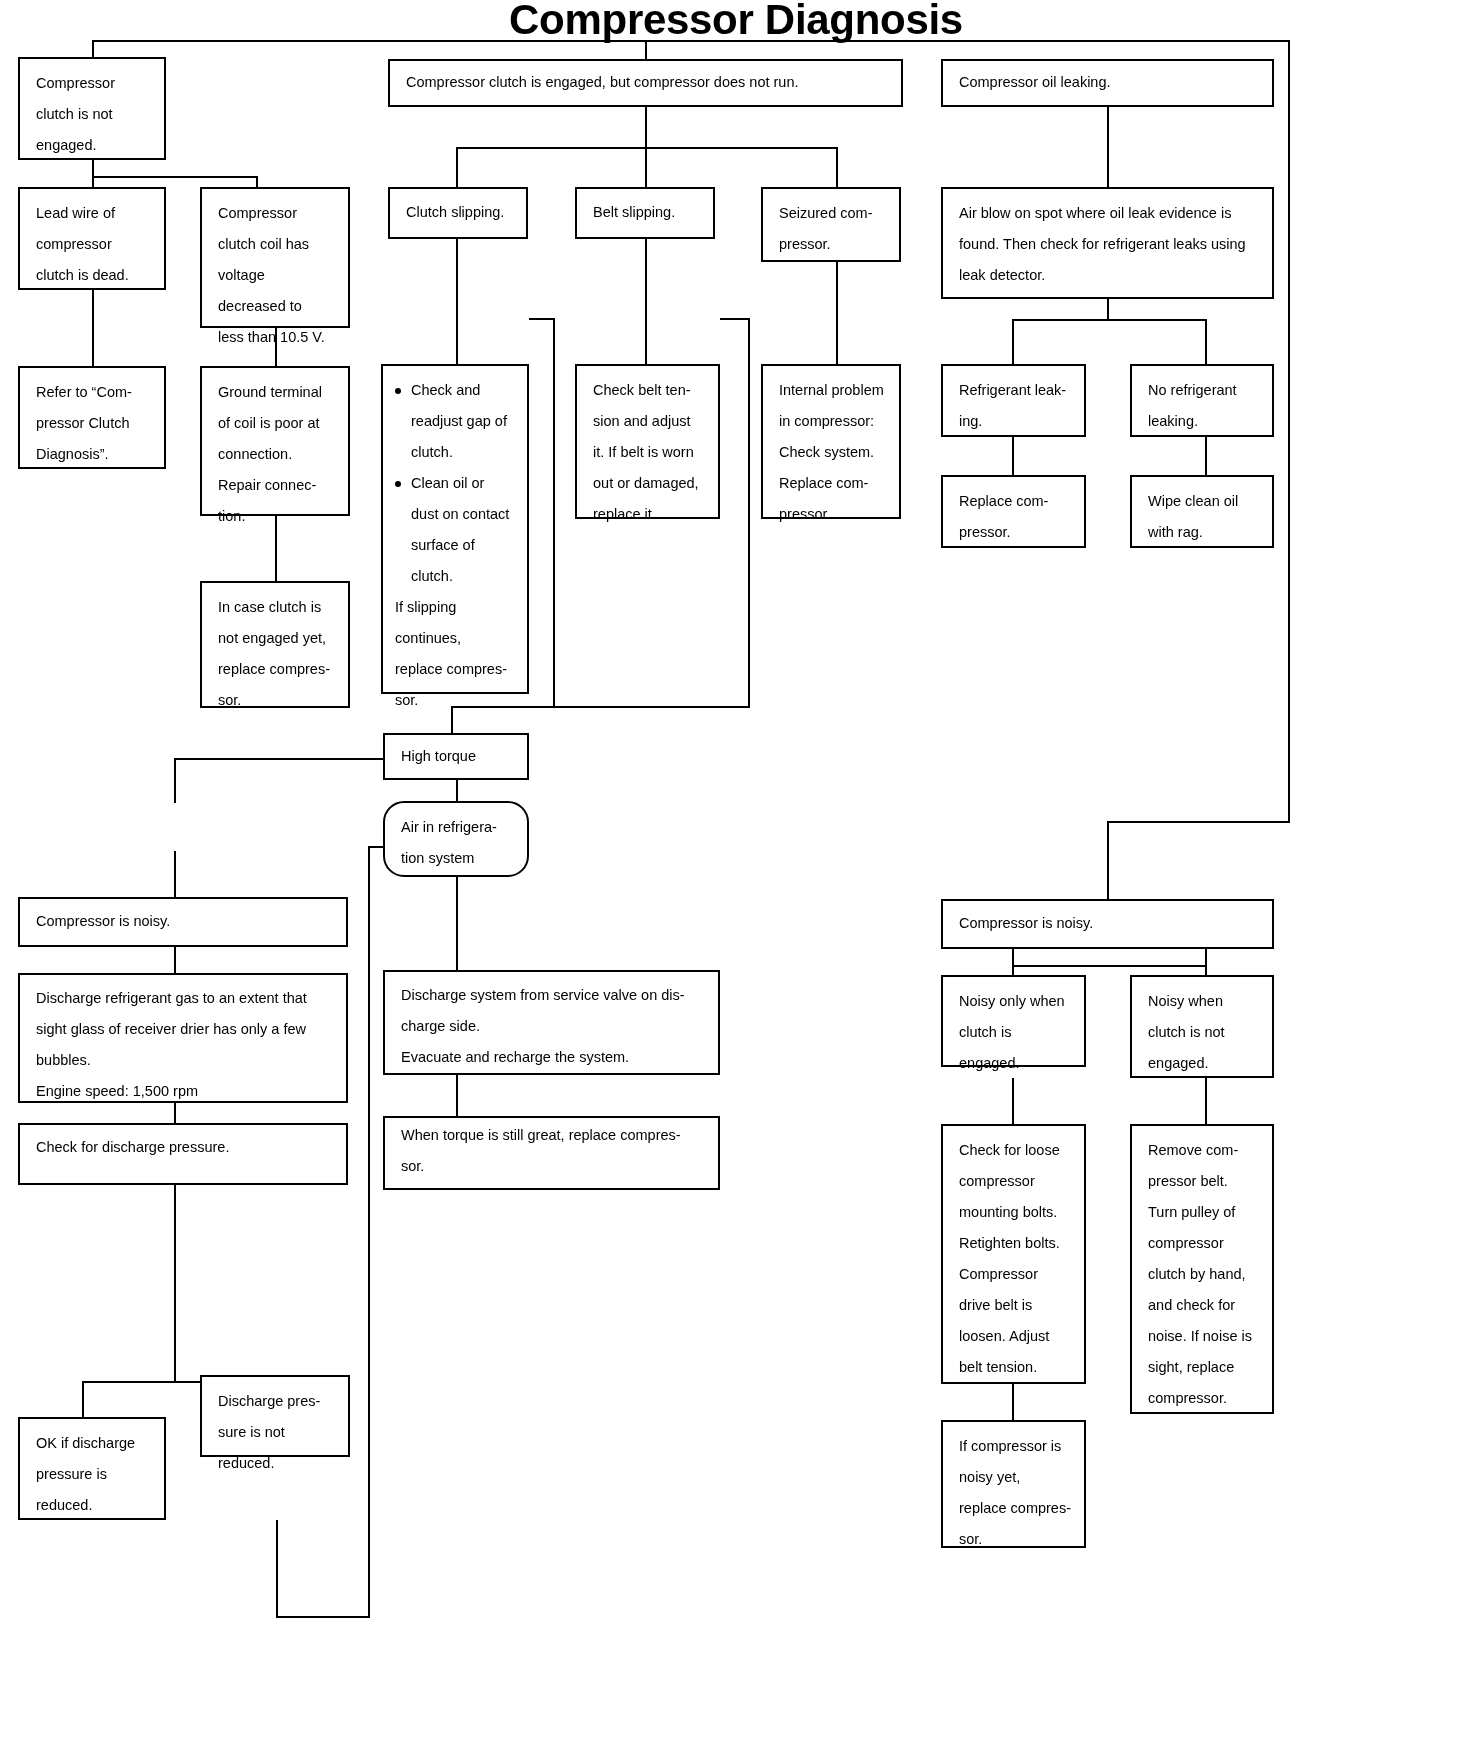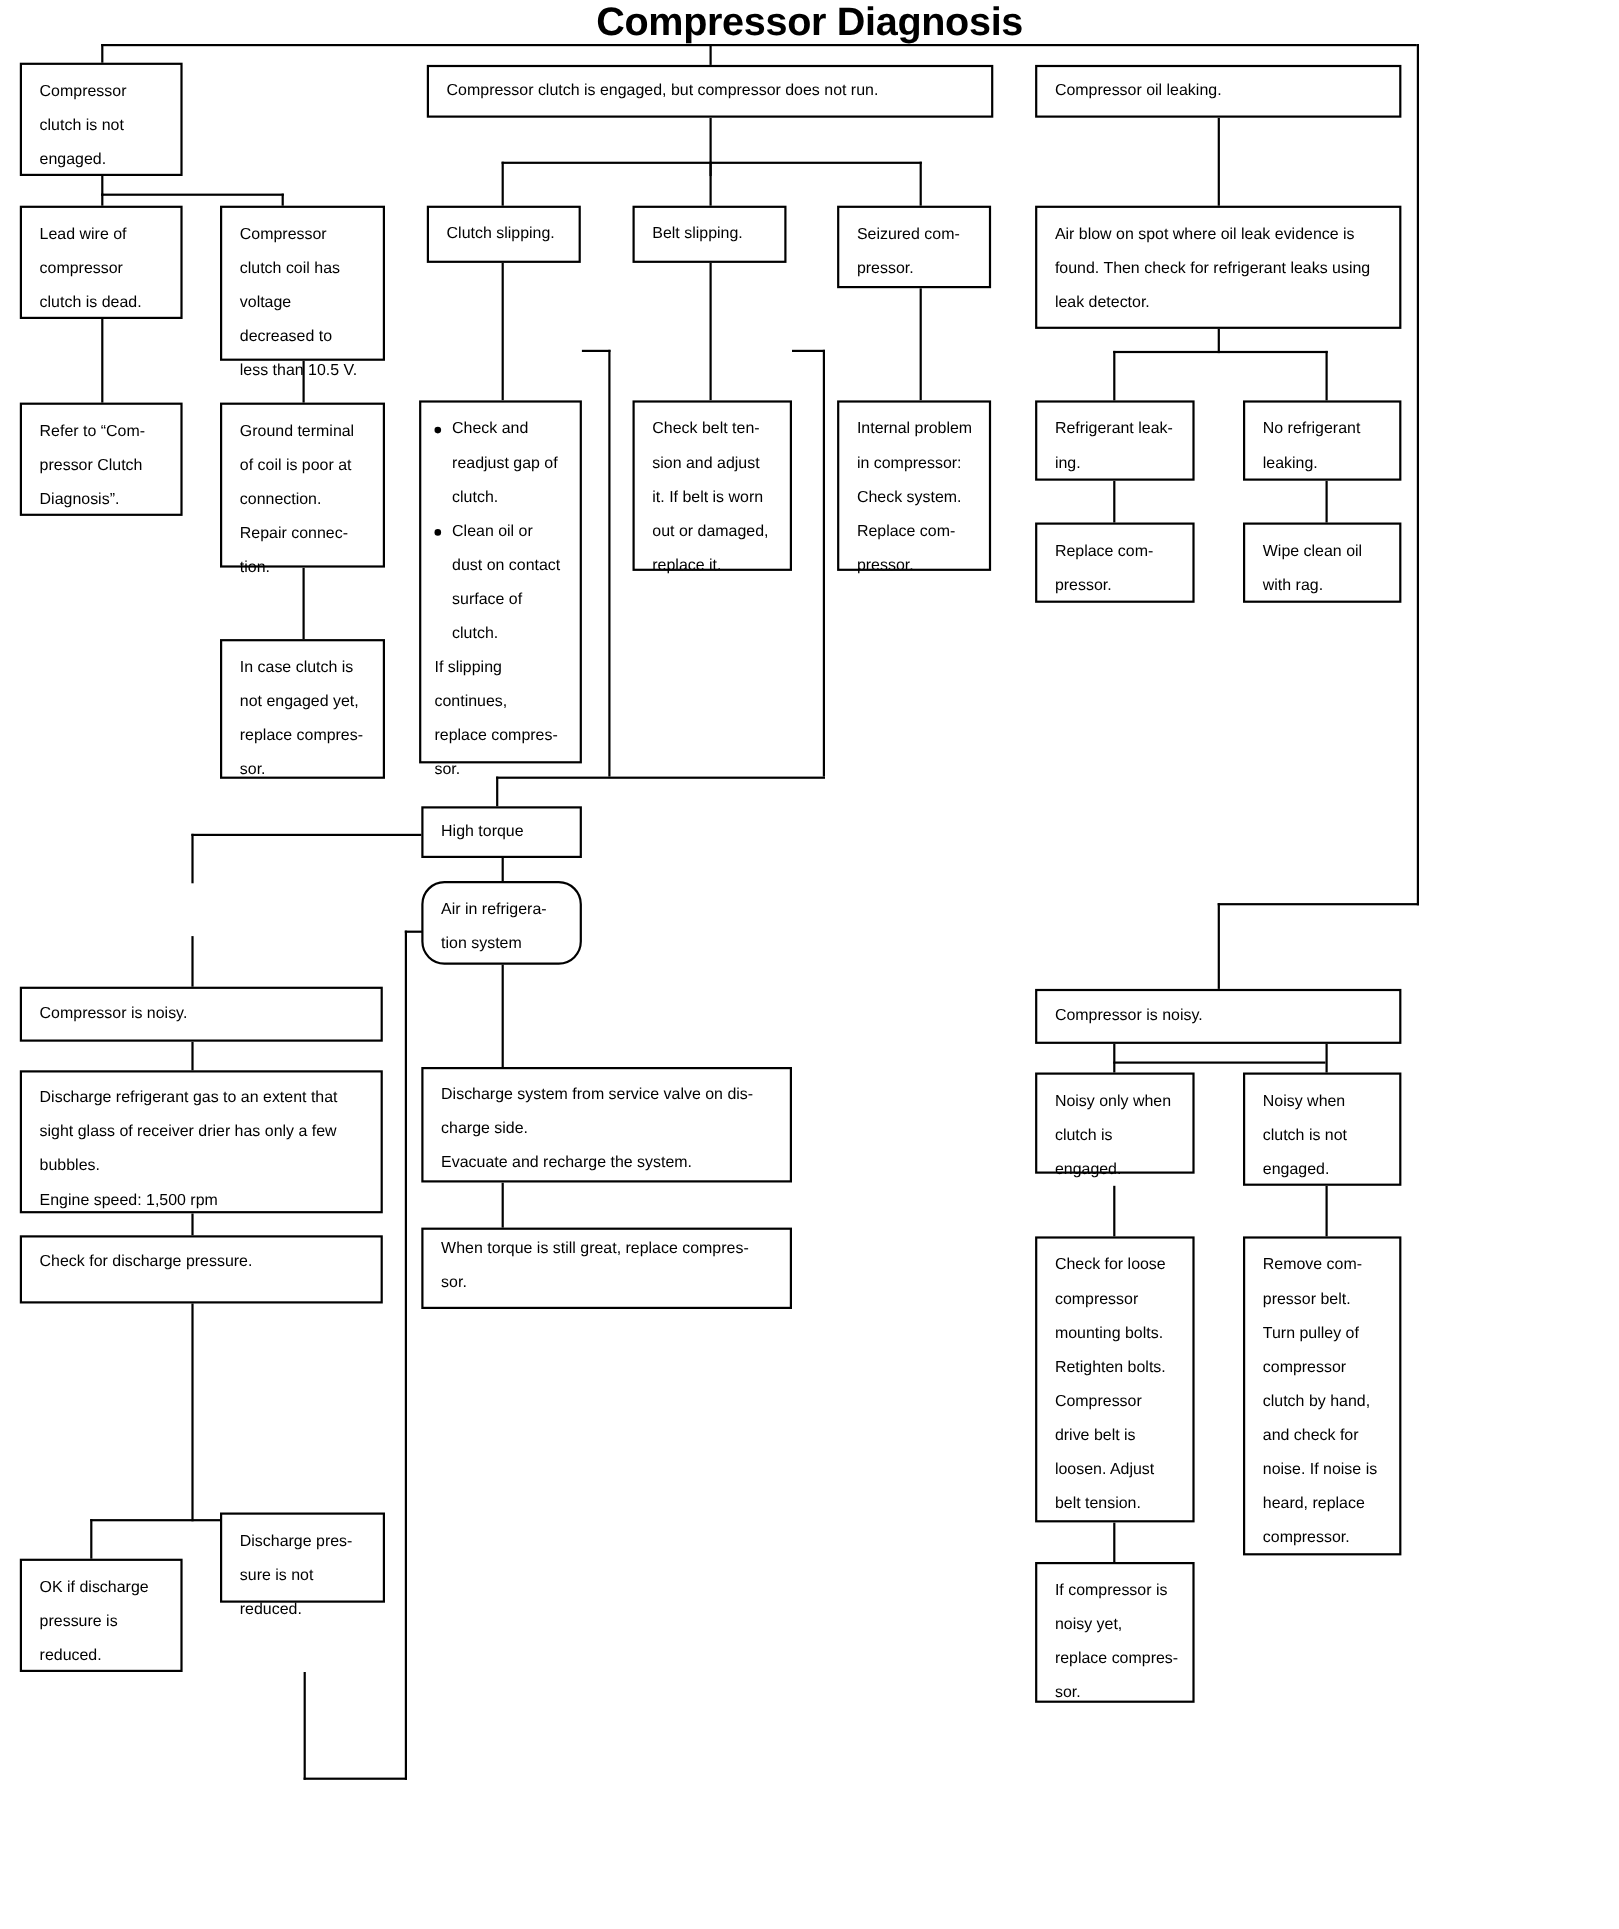--- a/index.html
+++ b/index.html
@@ -17,21 +17,21 @@
     height: 1754px;
     background: #ffffff;
     overflow: hidden;
   }
   .title {
     position: absolute;
     left: 0;
     top: 0;
     width: 1472px;
     text-align: center;
-    font-size: 36px;
+    font-size: 42px;
     font-weight: bold;
     letter-spacing: -0.3px;
     line-height: 40px;
   }
   .node {
     position: absolute;
     box-sizing: border-box;
     border: 2px solid #000;
     background: #fff;
     font-size: 14.5px;
@@ -353,21 +353,21 @@
   </div>
 
   <div class="node" style="left:1130px; top:1124px; width:144px; height:290px;">
     <span class="ln">Remove com-</span>
     <span class="ln">pressor belt.</span>
     <span class="ln">Turn pulley of</span>
     <span class="ln">compressor</span>
     <span class="ln">clutch by hand,</span>
     <span class="ln">and check for</span>
     <span class="ln">noise. If noise is</span>
-    <span class="ln">heard, replace</span>
+    <span class="ln">sight, replace</span>
     <span class="ln">compressor.</span>
   </div>
 
   <div class="ln-v" style="left:1012px; top:1384px; height:38px;"></div>
 
   <div class="node" style="left:941px; top:1420px; width:145px; height:128px;">
     <span class="ln">If compressor is</span>
     <span class="ln">noisy yet,</span>
     <span class="ln">replace compres-</span>
     <span class="ln">sor.</span>

